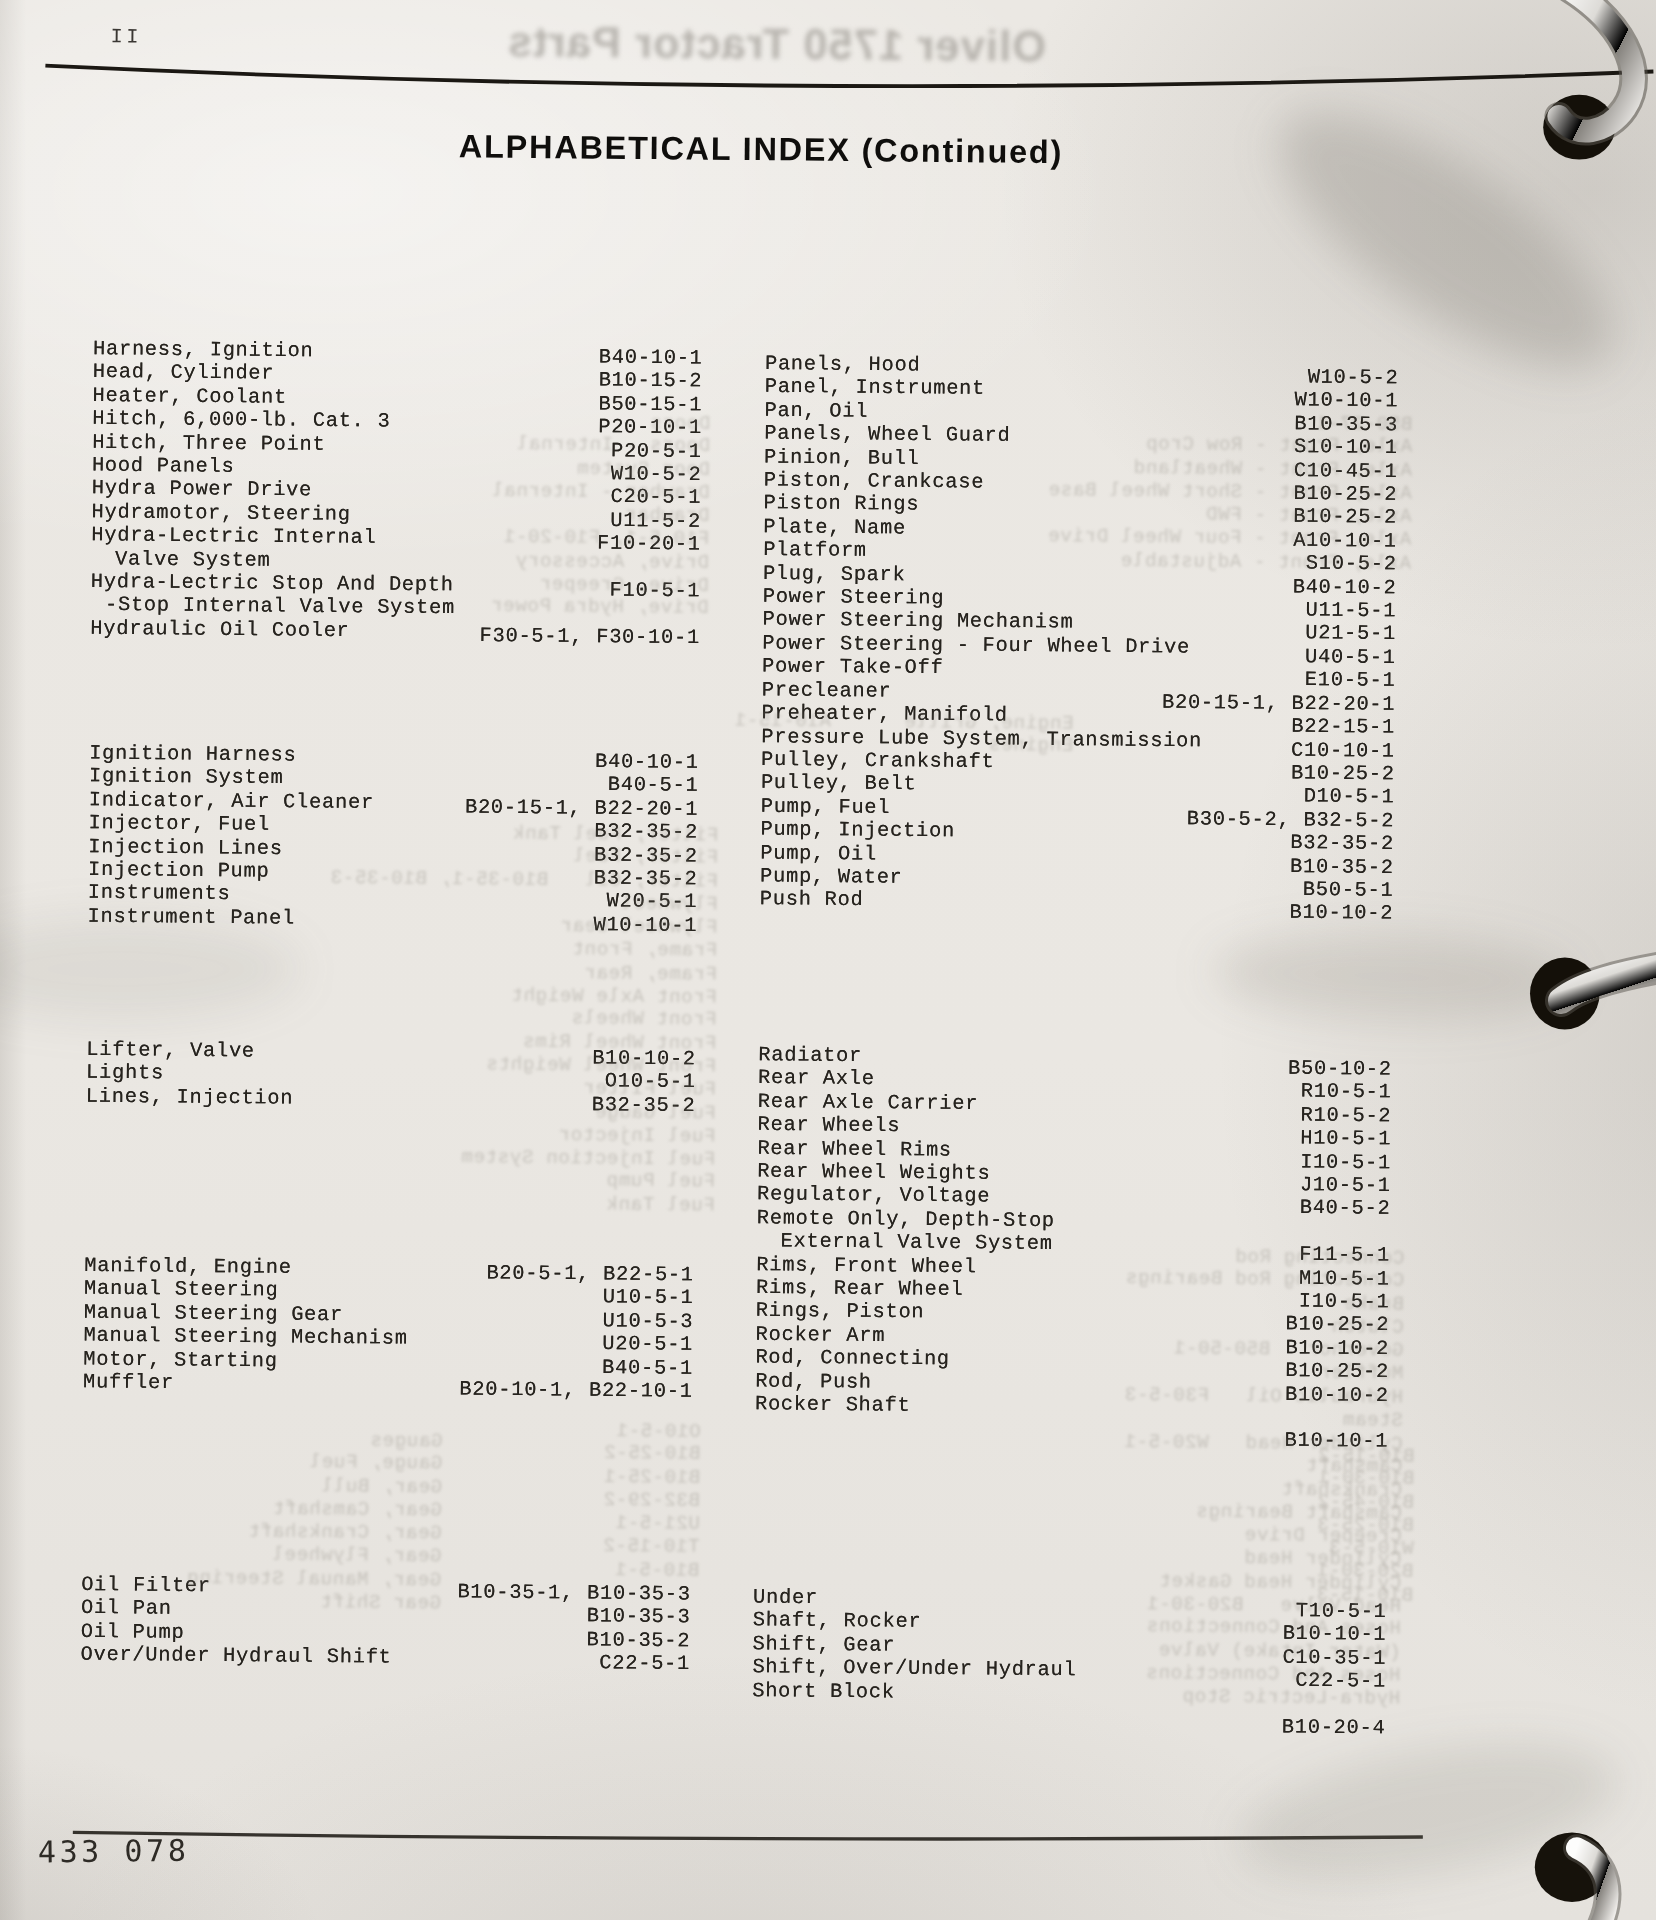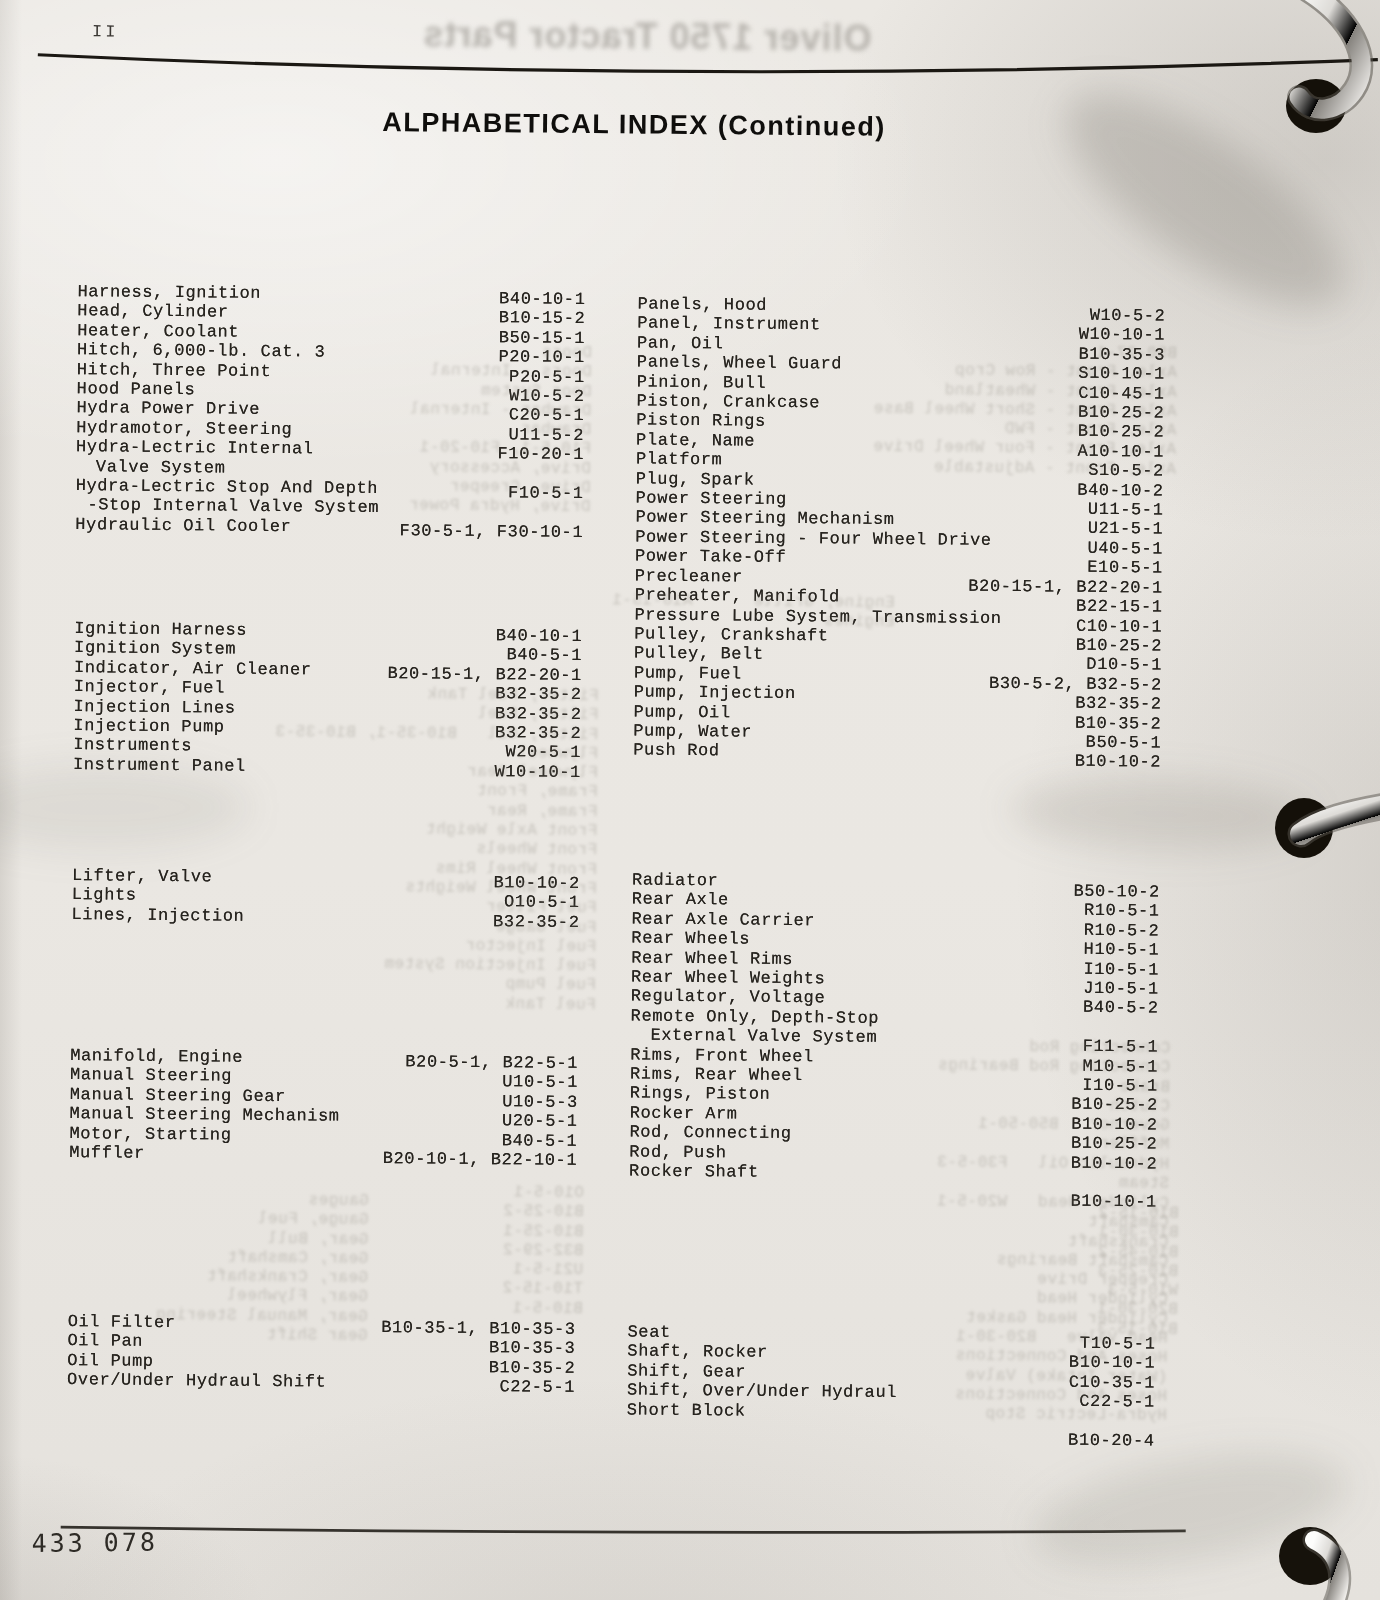--- a/index.html
+++ b/index.html
@@ -398,21 +398,21 @@
           <div class="lbl"><div>Rod, Push</div></div>
           <span class="ref">B10-10-2</span>
         </div>
         <div class="row">
           <div class="lbl"><div>Rocker Shaft</div><div class="cont"></div></div>
           <span class="ref" style="align-self: flex-end;">B10-10-1</span>
         </div>
       </div>
       <div class="group" data-letter="S">
         <div class="row">
-          <div class="lbl"><div>Seat</div></div>
+          <div class="lbl"><div>Under</div></div>
           <span class="ref">T10-5-1</span>
         </div>
         <div class="row">
           <div class="lbl"><div>Shaft, Rocker</div></div>
           <span class="ref">B10-10-1</span>
         </div>
         <div class="row">
           <div class="lbl"><div>Shift, Gear</div></div>
           <span class="ref">C10-35-1</span>
         </div>

